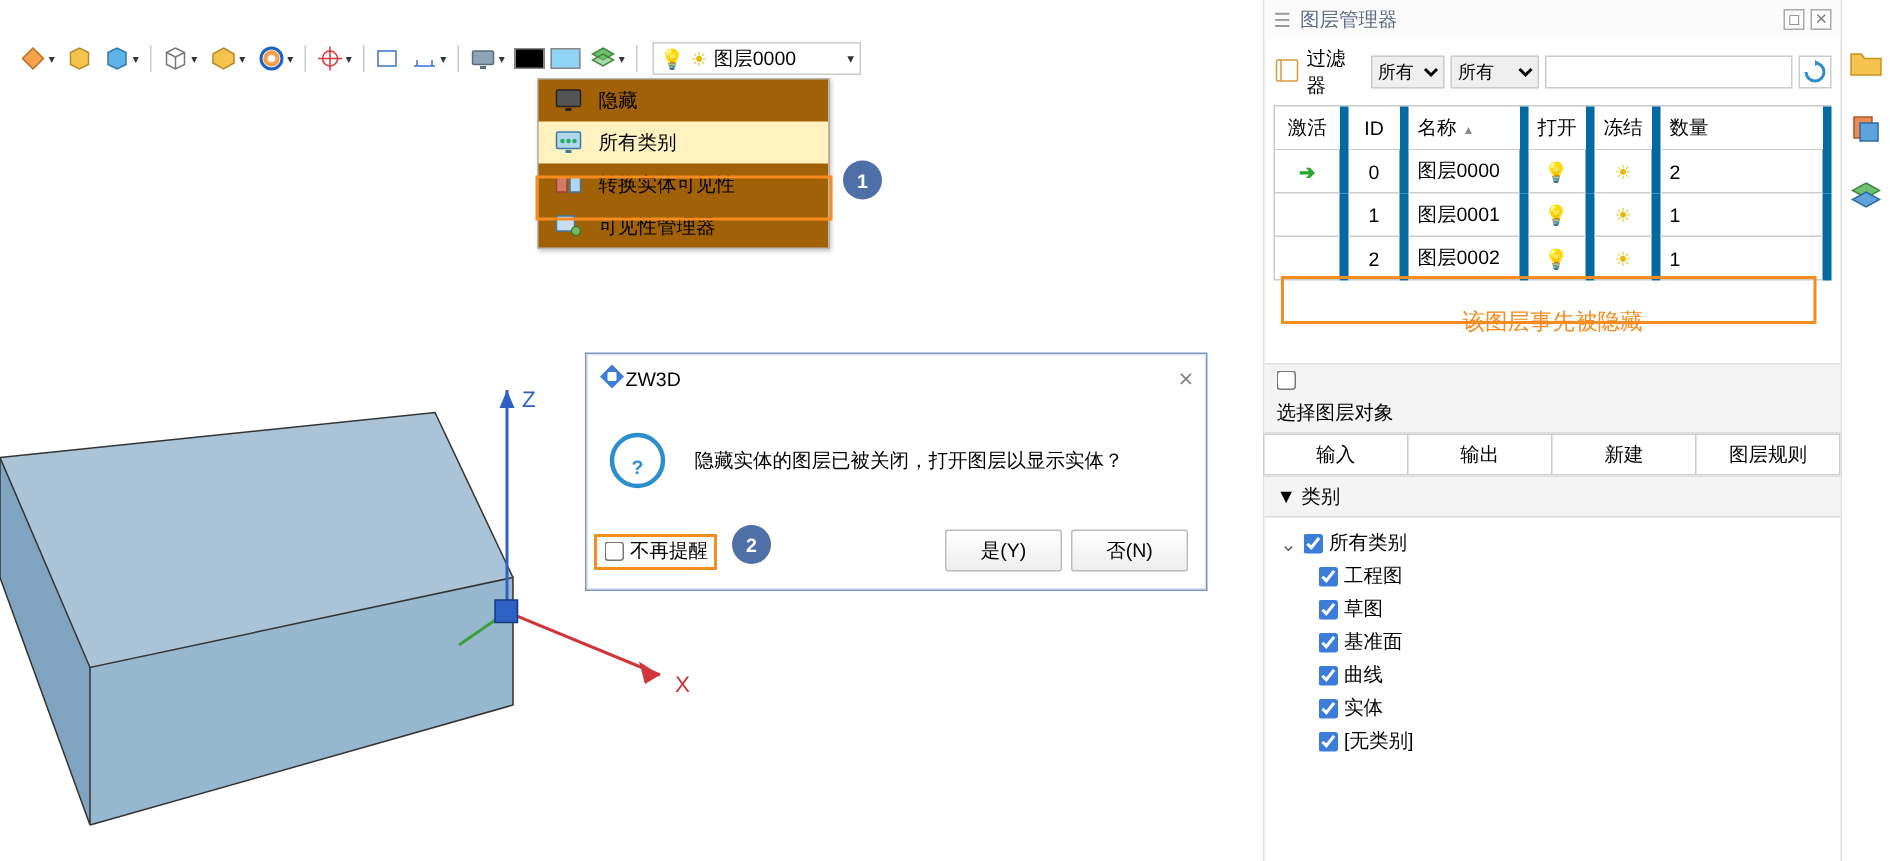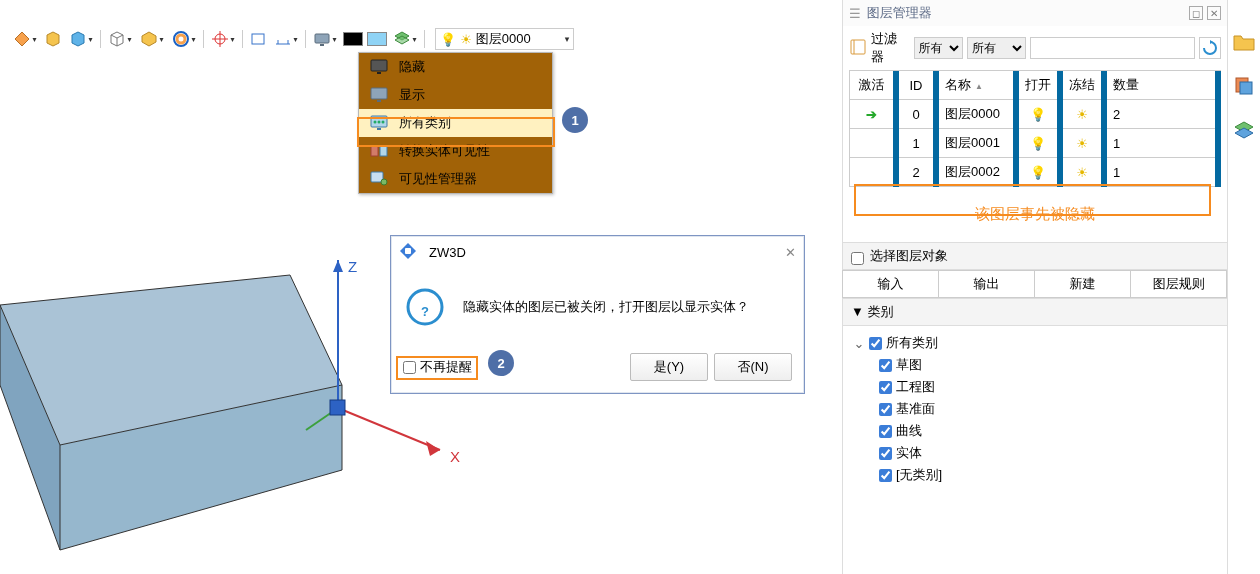--- a/index.html
+++ b/index.html
@@ -23,21 +23,21 @@
   .dropdown .orange-box { position: absolute; left: -2px; top: 64px; width: 198px; height: 30px; border: 2px solid #f68b1f; pointer-events: none; }
 
   
   .callout { position: absolute; width: 26px; height: 26px; border-radius: 50%; background: #4f6fa7; color: #fff; font-weight: bold; display: flex; align-items: center; justify-content: center; font-size: 14px; }
 
   
   .viewport { position: absolute; left: 0; top: 250px; width: 450px; height: 320px; }
 
   
   .dialog { position: absolute; left: 390px; top: 235px; width: 415px; background: #fff; border: 1px solid #7e95c3; box-shadow: 0 0 0 1px #e0e6ef inset; }
-  .dialog-title { display: flex; align-items: center; padding: 6px 8px; gap: 12px; }
+  .dialog-title { display: flex; align-items: center; padding: 6px 8px; gap: 0; }
   .dialog-title .x { margin-left: auto; color: #888; cursor: pointer; font-size: 13px; }
   .dialog-body { display: flex; align-items: center; padding: 18px 14px; gap: 18px; }
   .dialog-body .qicon { width: 40px; height: 40px; }
   .dialog-footer { display: flex; align-items: center; padding: 8px 12px 12px; gap: 8px; }
   .dialog-footer .chk { display: flex; align-items: center; gap: 4px; }
   .dialog-footer .btns { margin-left: auto; display: flex; gap: 6px; }
   .dialog-footer button { padding: 4px 0; width: 78px; border: 1px solid #bbb; background: linear-gradient(#fff,#eee); border-radius: 2px; cursor: pointer; }
   .dialog .orange-box2 { position: absolute; left: 5px; top: 120px; width: 82px; height: 24px; border: 2px solid #f68b1f; pointer-events: none; }
 
   
@@ -57,21 +57,21 @@
   .grid table { border-collapse: collapse; width: 100%; }
   .grid th, .grid td { border-right: 6px solid #0369a1; border-bottom: 1px solid #ccc; padding: 5px 6px; text-align: left; font-weight: normal; }
   .grid th { background: #fff; position: relative; }
   .grid th .sort { font-size: 8px; color: #888; margin-left: 4px; }
   .grid td.center, .grid th.center { text-align: center; }
   .grid .arrow-active { color: #25a82b; font-weight: bold; }
   .grid .bulb { color: #f0c000; }
   .grid .bulb.off { color: #8ea9d4; }
   .grid .orange-row { position: absolute; left: 4px; right: 10px; height: 32px; border: 2px solid #f68b1f; pointer-events: none; }
   .orange-note { color: #f68b1f; text-align: center; margin: 18px 0; font-size: 15px; }
-  .section-head { background: #f4f4f4; padding: 4px 8px; display: flex; align-items: flex-end; gap: 6px; border-top: 1px solid #ddd; border-bottom: 1px solid #ddd; }
+  .section-head { background: #f4f4f4; padding: 4px 8px; display: flex; align-items: flex-start; gap: 6px; border-top: 1px solid #ddd; border-bottom: 1px solid #ddd; flex-direction: column; }
   .btn-row { display: flex; }
   .btn-row button { flex: 1; padding: 4px 0; background: #fff; border: 1px solid #ccc; margin-left: -1px; cursor: pointer; }
   .cat-head { background: #f4f4f4; padding: 4px 8px; border-top: 1px solid #ddd; border-bottom: 1px solid #ddd; }
   .tree { padding: 6px 10px; overflow: auto; }
   .tree-item { display: flex; align-items: center; gap: 4px; padding: 2px 0; }
   .tree-item.indent { padding-left: 26px; }
   .tree-item input[type=checkbox] { accent-color: #3b7dd8; }
   .expander { width: 12px; display: inline-block; color: #666; text-align: center; }
 
   .side-ico { width: 24px; height: 24px; display: flex; align-items: center; justify-content: center; cursor: pointer; }
@@ -175,29 +175,20 @@
 
 <div class="dropdown">
   <div class="dropdown-item">
     <span class="di-icon">
         <svg width="18" height="16">
           <rect x="1" y="1" width="16" height="11" rx="1" fill="#555" stroke="#222"></rect>
           <rect x="7" y="13" width="4" height="2" fill="#222"></rect>
         </svg>
       </span>
     <span>隐藏</span>
-  </div>
-  <div class="dropdown-item">
-    <span class="di-icon">
-        <svg width="18" height="16">
-          <rect x="1" y="1" width="16" height="11" rx="1" fill="#8ea4b8" stroke="#5a6c7c"></rect>
-          <rect x="7" y="13" width="4" height="2" fill="#5a6c7c"></rect>
-        </svg>
-      </span>
-    <span>显示</span>
   </div>
   <div class="dropdown-item hl">
     <span class="di-icon">
         <svg width="18" height="16">
           <rect x="1" y="1" width="16" height="11" rx="1" fill="#b2d6e9" stroke="#3e7aa8"></rect>
           <rect x="7" y="13" width="4" height="2" fill="#3e7aa8"></rect>
           <circle cx="5" cy="7" r="1.5" fill="#2a6"></circle>
           <circle cx="9" cy="7" r="1.5" fill="#2a6"></circle>
           <circle cx="13" cy="7" r="1.5" fill="#2a6"></circle>
         </svg>
@@ -363,25 +354,25 @@
     </div>
     <div class="cat-head">▼ <span>类别</span></div>
     <div class="tree">
       <div class="tree-item">
         <span class="expander">⌄</span>
         <input type="checkbox" checked="" style="">
         <span>所有类别</span>
       </div>
       <div class="tree-item indent">
           <input type="checkbox" checked="" style="">
+          <span>工程图</span>
+        </div>
+      <div class="tree-item indent">
+          <input type="checkbox" checked="" style="">
           <span>草图</span>
-        </div>
-      <div class="tree-item indent">
-          <input type="checkbox" checked="" style="">
-          <span>工程图</span>
         </div>
       <div class="tree-item indent">
           <input type="checkbox" checked="" style="">
           <span>基准面</span>
         </div>
       <div class="tree-item indent">
           <input type="checkbox" checked="" style="">
           <span>曲线</span>
         </div>
       <div class="tree-item indent">

